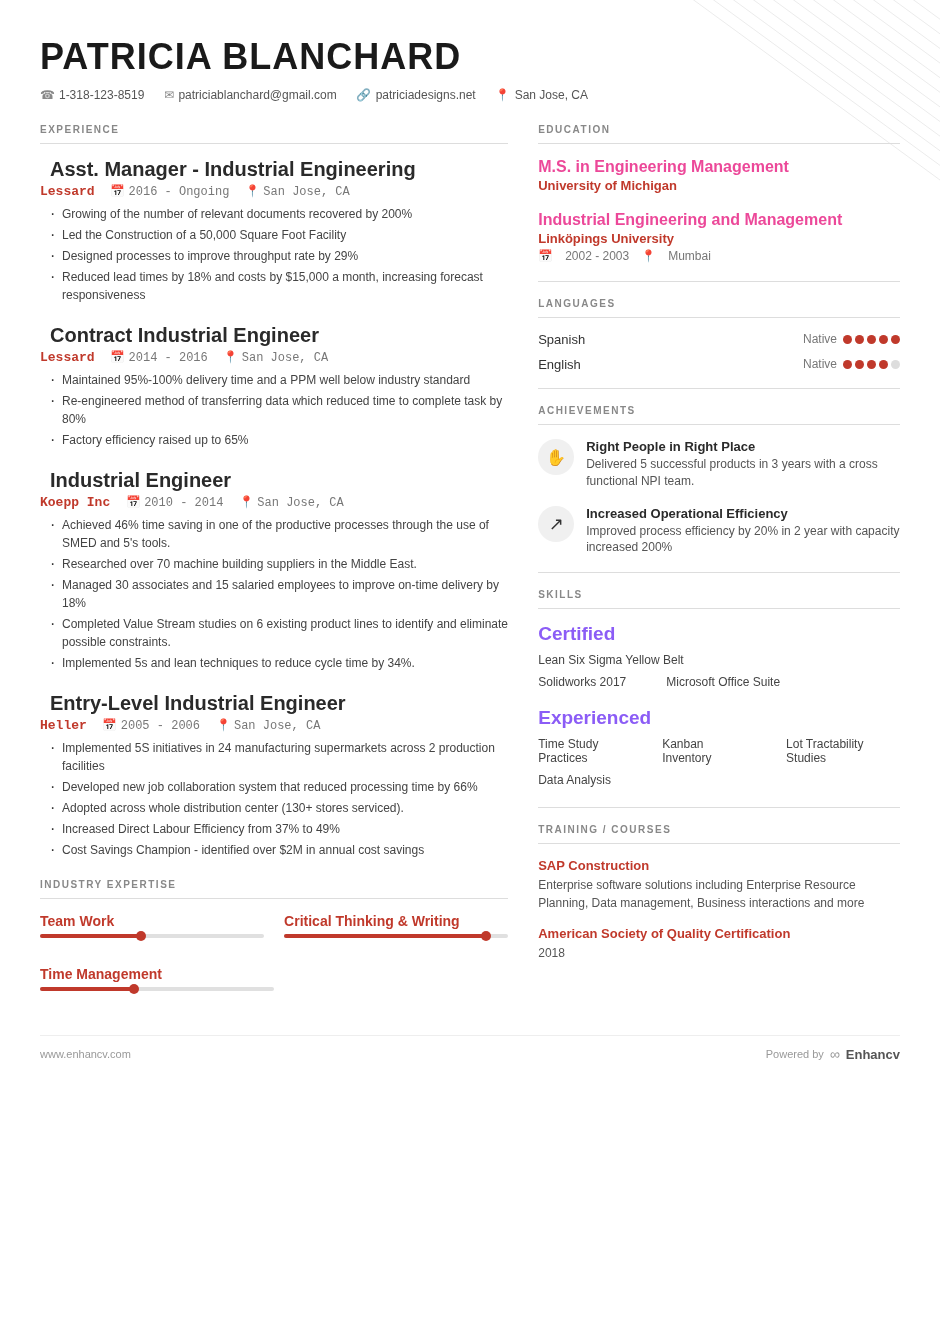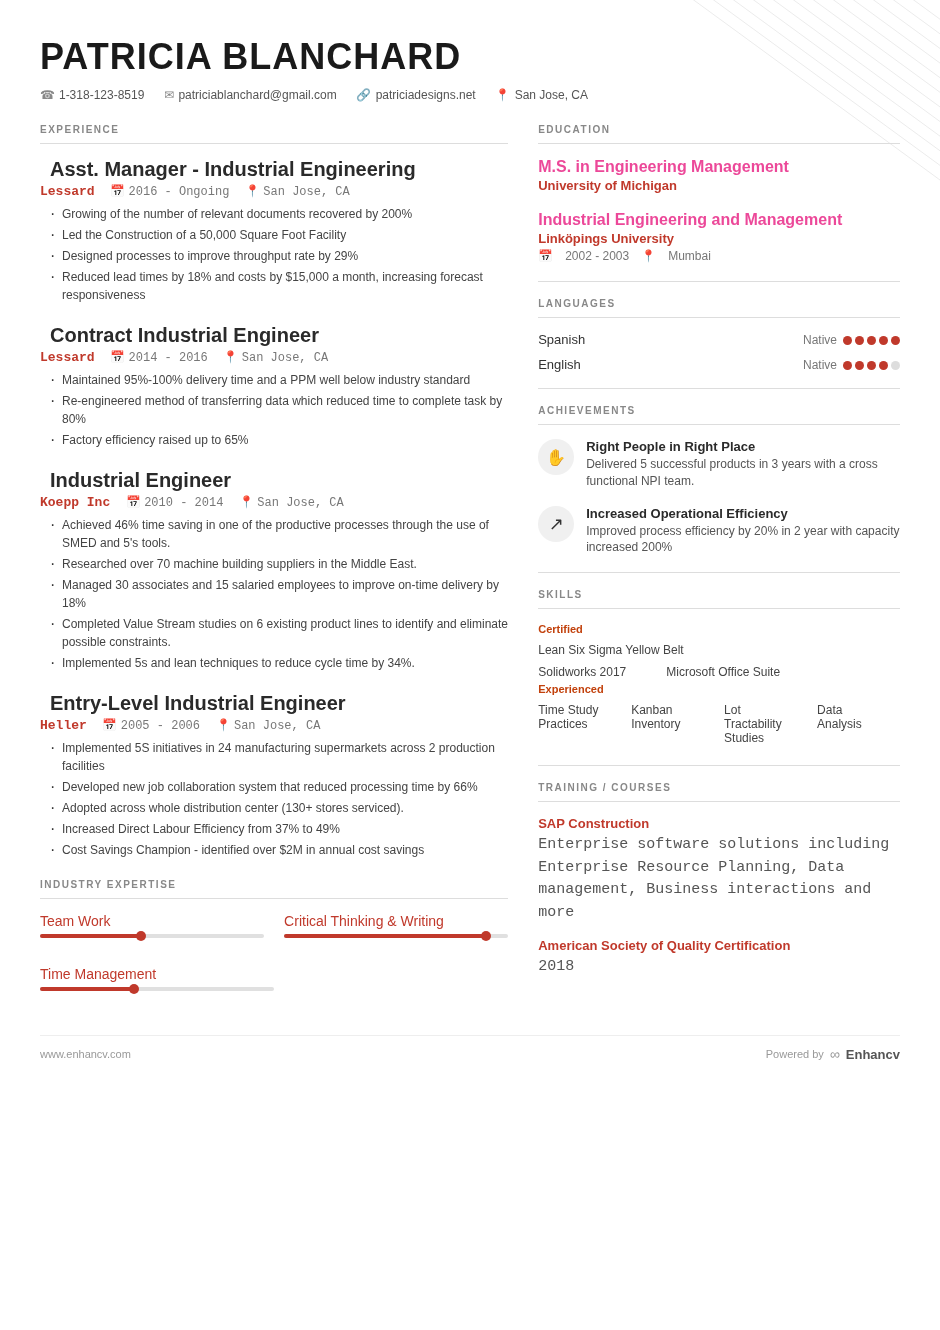--- a/index.html
+++ b/index.html
@@ -163,21 +163,21 @@
       display: flex;
       align-items: center;
       gap: 12px;
       font-size: 12px;
       color: #777;
     }
 
     
     .lang-row {
       display: flex;
-      align-items: flex-end;
+      align-items: flex-start;
       justify-content: space-between;
       margin-bottom: 10px;
       font-size: 13px;
     }
     .lang-name {
       font-weight: 500;
       color: #333;
     }
     .lang-level {
       display: flex;
@@ -226,23 +226,23 @@
       margin-bottom: 2px;
     }
     .achievement-desc {
       font-size: 12px;
       color: #555;
       line-height: 1.4;
     }
 
     
     .skills-category {
-      font-size: 11px;
-      font-weight: 700;
-      color: #c2410c;
+      font-size: 19px;
+      font-weight: 700;
+      color: #8b5cf6;
       margin-bottom: 8px;
     }
     .skill-tag {
       font-size: 12px;
       color: #444;
       margin-right: 20px;
       margin-bottom: 4px;
     }
     .skill-single {
       font-size: 12px;
@@ -252,21 +252,21 @@
 
     
     .expertise-section {
       margin-top: 20px;
     }
     .expertise-item {
       margin-bottom: 14px;
     }
     .expertise-label {
       font-size: 14px;
-      font-weight: 400;
+      font-weight: 700;
       color: #c0392b;
       margin-bottom: 5px;
     }
     .expertise-bar {
       height: 4px;
       background: #e0e0e0;
       border-radius: 2px;
       position: relative;
       width: 100%;
     }
@@ -299,24 +299,23 @@
     .training-entry {
       margin-bottom: 14px;
     }
     .training-title {
       font-size: 13px;
       font-weight: 700;
       color: #c0392b;
       margin-bottom: 3px;
     }
     .training-desc {
-      font-size: 15px;
+      font-size: 12px;
       color: #555;
       line-height: 1.5;
-      font-family: Liberation Mono, monospace;
     }
 
     
     .footer {
       display: flex;
       justify-content: space-between;
       align-items: center;
       margin-top: 30px;
       padding-top: 10px;
       border-top: 1px solid #eee;
@@ -591,27 +590,27 @@
         </div>
       </div>
 
       <hr class="divider">
 
       <div>
         <div class="section-title">SKILLS</div>
 
         <div class="skills-category">Certified</div>
         <div class="skill-single">Lean Six Sigma Yellow Belt</div>
-        <div style="display:flex;gap:20px;">
+        <div style="display:flex;gap:20px;margin-bottom:14px;">
           <span class="skill-tag">Solidworks 2017</span>
           <span class="skill-tag">Microsoft Office Suite</span>
         </div>
 
         <div class="skills-category">Experienced</div>
-        <div style="display:grid;grid-template-columns:1fr 1fr 1fr 1fr;gap:4px 10px;margin-bottom:14px;">
+        <div style="display:grid;grid-template-columns:1fr 1fr 1fr;gap:4px 10px;margin-bottom:14px;">
           <span class="skill-tag">Time Study Practices</span>
           <span class="skill-tag">Kanban Inventory</span>
           <span class="skill-tag">Lot Tractability Studies</span>
           <span class="skill-tag">Data Analysis</span>
         </div>
       </div>
 
       <hr class="divider">
 
       <div>

